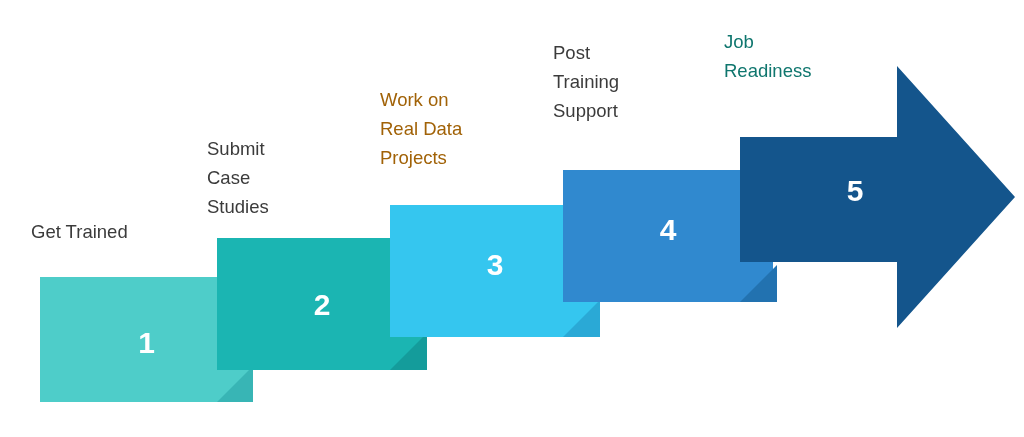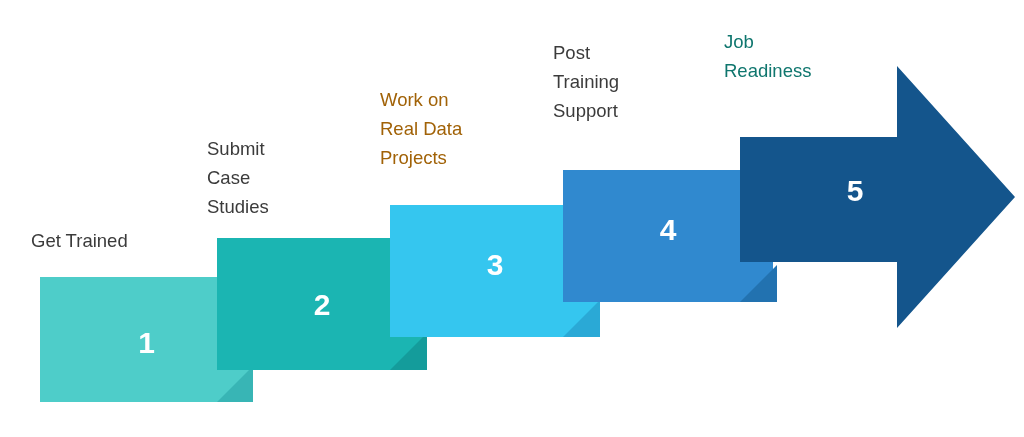--- a/index.html
+++ b/index.html
@@ -59,21 +59,21 @@
 <body>
 
 <div id="stage" style="background: rgb(255, 255, 255);">
 
   <div class="step">
     <div class="step-body" style="left: 40px; top: 277px; width: 213px; height: 125px; background: rgb(78, 205, 201);" id="blk1"></div>
     <div class="fold" style="left:217px; top:366px;
                 border-left:36px solid transparent;
                 border-bottom:36px solid #38B5B5;"></div>
     <div class="step-number" style="left: 40px; top: 328px; width: 213px; color: rgb(255, 255, 255);">1</div>
-    <div class="step-label" style="left: 31px; top: 217px; width: 230px; color: rgb(59, 59, 59); margin-top: 9px;">Get Trained</div>
+    <div class="step-label" style="left: 31px; top: 217px; width: 230px; color: rgb(59, 59, 59);">Get Trained</div>
   </div>
 
   <div class="step">
     <div class="step-body" style="left: 217px; top: 238px; width: 210px; height: 132px; background: rgb(27, 181, 178);" id="blk2"></div>
     <div class="fold" style="left:390px; top:333px;
                 border-left:37px solid transparent;
                 border-bottom:37px solid #149C9B;"></div>
     <div class="step-number" style="left: 217px; top: 290px; width: 210px; color: rgb(255, 255, 255);">2</div>
     <div class="step-label" style="left: 207px; top: 118px; width: 230px; color: rgb(59, 59, 59); margin-top: 16px;">Submit
 Case

